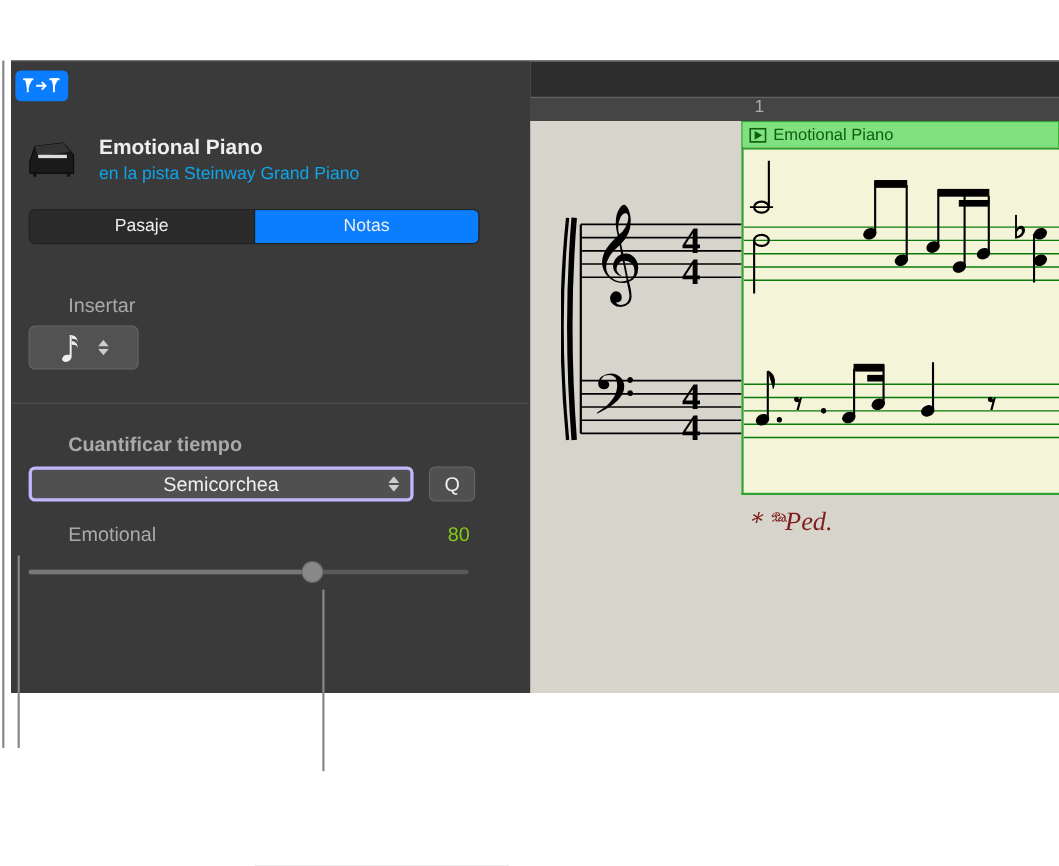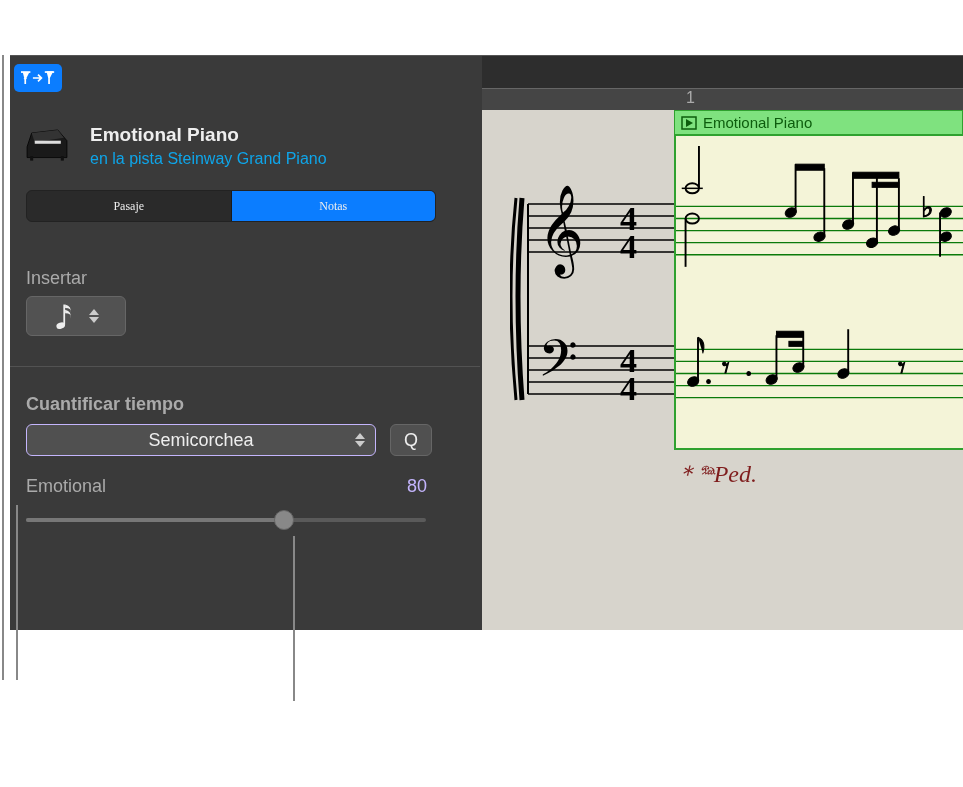--- a/index.html
+++ b/index.html
@@ -7,39 +7,39 @@
   .frame { position: absolute; left: 10px; top: 55px; width: 953px; height: 575px; background: #3a3a3a; border-top: 1px solid #555; }
   
   .filter-btn { position: absolute; left: 4px; top: 8px; width: 48px; height: 28px; background: #0b7dff; border-radius: 5px; display: flex; align-items: center; justify-content: center; }
   .filter-btn svg { width: 34px; height: 20px; }
   
   .piano-icon { position: absolute; left: 14px; top: 68px; width: 46px; height: 38px; }
   .region-title { position: absolute; left: 80px; top: 68px; color: #eee; font-size: 19px; font-weight: 600; }
   .region-subtitle { position: absolute; left: 80px; top: 94px; color: #0ea5e9; font-size: 16px; }
   
   .seg { position: absolute; left: 16px; top: 134px; width: 410px; height: 32px; display: flex; background: #2a2a2a; border-radius: 6px; overflow: hidden; border: 1px solid #222; }
-  .seg-btn { flex: 1; display: flex; align-items: center; justify-content: center; color: #eee; font-size: 12px; cursor: pointer; font-family: Liberation Serif, serif; }
+  .seg-btn { flex: 1; display: flex; align-items: center; justify-content: center; color: #eee; font-size: 16px; cursor: pointer; }
   .seg-btn.active { background: #0b7dff; }
   .seg-divider { width: 1px; background: #1a1a1a; }
   
-  .lbl { color: #aaa; font-size: 18px; position: absolute; }
+  .lbl { color: #aaa; font-size: 18px; position: absolute; margin-left: 36px; }
   .insert-lbl { left: 16px; top: 212px; }
   .insert-pop { position: absolute; left: 16px; top: 240px; width: 100px; height: 40px; background: #525252; border-radius: 6px; display: flex; align-items: center; justify-content: center; gap: 10px; border: 1px solid #666; }
   .insert-pop svg { width: 26px; height: 30px; }
   .stepper-arrows { display: flex; flex-direction: column; gap: 2px; }
   .stepper-arrows svg { width: 10px; height: 6px; }
   .sep { position: absolute; left: 0; right: 0; height: 1px; background: #525252; }
   .sep1 { top: 310px; width: 470px; }
   
   .quant-lbl { left: 16px; top: 338px; font-weight: bold; }
-  .quant-pop { position: absolute; left: 16px; top: 368px; width: 350px; height: 32px; background: #505050; border-radius: 6px; display: flex; align-items: center; justify-content: center; border: 1px solid #c4b5fd; color: #eee; font-size: 18px; }
+  .quant-pop { position: absolute; left: 16px; top: 368px; width: 350px; height: 32px; background: #505050; border-radius: 6px; display: flex; align-items: center; justify-content: center; border: 3px solid #c4b5fd; color: #eee; font-size: 18px; }
   .q-btn { position: absolute; left: 380px; top: 368px; width: 42px; height: 32px; background: #505050; border-radius: 6px; display: flex; align-items: center; justify-content: center; color: #eee; font-size: 18px; border: 1px solid #666; }
   
   .vel-lbl { left: 16px; top: 420px; }
-  .vel-val { position: absolute; right: 536px; top: 420px; color: #c4b5fd; font-size: 18px; }
+  .vel-val { position: absolute; right: 536px; top: 420px; color: #84cc16; font-size: 18px; }
   .slider-track { position: absolute; left: 16px; top: 462px; width: 400px; height: 4px; background: #5a5a5a; border-radius: 2px; }
   .slider-fill { height: 100%; background: #777; border-radius: 2px; }
   .slider-thumb { position: absolute; top: 454px; width: 20px; height: 20px; background: #888; border-radius: 50%; border: 1px solid #666; }
   
   .score-pane { position: absolute; left: 472px; top: 0; right: 0; bottom: 0; background: #d7d4cc; }
   .ruler { position: absolute; left: 0; top: 0; right: 0; height: 54px; background: #2d2d2d; }
   .ruler-bar { position: absolute; left: 0; top: 32px; right: 0; height: 22px; background: #454545; border-top: 1px solid #666; }
   .ruler-num { position: absolute; left: 204px; top: 33px; color: #aaa; font-size: 16px; }
   .region-strip { position: absolute; left: 192px; top: 54px; right: 0; height: 24px; background: #7fe27f; display: flex; align-items: center; gap: 6px; padding: 0 6px; border: 1px solid #2fa12f; border-bottom: none; }
   .region-strip span { color: #0d5d0d; font-size: 15px; font-weight: 500; }

